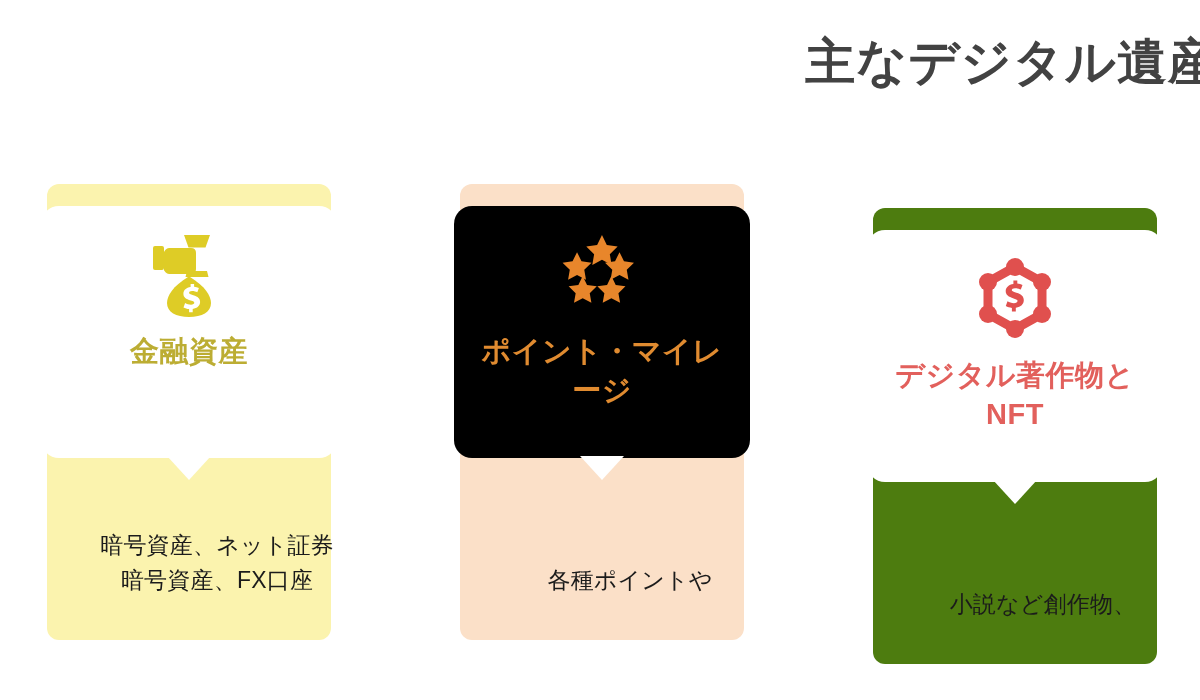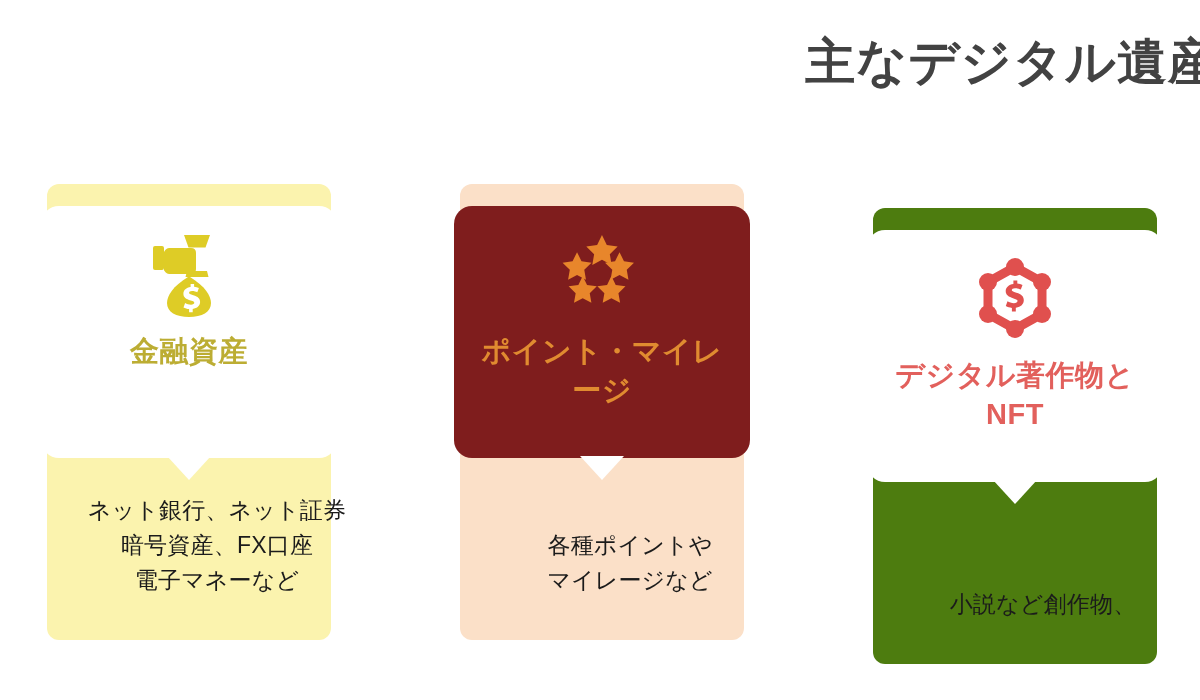--- a/index.html
+++ b/index.html
@@ -138,44 +138,42 @@
               <path d="M43 3 h26 l-4.5 12.5 h-17 z"></path>
               <path d="M46 39 h20 l1.5 6 h-23 z"></path>
               <path d="M47 45 C32 54 26 64 26 71 c0 9 9 14 22 14 s22 -5 22 -14 c0 -7 -6 -17 -21 -26 z"></path>
             </g>
             <path d="M49.6 52 v3.1 c-4.3 0.5 -7.2 3.1 -7.2 6.6 c0 3.6 2.6 5.4 7.3 6.7 c2.9 0.8 3.6 1.4 3.6 2.4 c0 1.1 -1.2 1.9 -3.3 1.9 c-2.2 0 -4.2 -0.7 -5.9 -1.7 l-1.6 4.4 c1.6 0.9 3.6 1.5 5.6 1.7 v3.2 h3.6 v-3.4 c4.6 -0.6 7.4 -3.4 7.4 -6.9 c0 -3.4 -2 -5.4 -6.8 -6.8 c-3.3 -1 -4.2 -1.5 -4.2 -2.5 c0 -0.9 0.9 -1.7 2.9 -1.7 c2.2 0 4 0.6 5.3 1.3 l1.6 -4.3 c-1.4 -0.7 -3 -1.1 -4.8 -1.3 V52 z" fill="#FFFFFF"></path>
           </svg>
         </div>
         <div class="card-title" style="color: rgb(188, 173, 51);">金融資産</div>
       </div>
       <div class="card-desc">
-        <span class="line">ネット銀行、ネット証券</span>
+        <span class="line">暗号資産、ネット証券</span>
         <span class="line">暗号資産、FX口座</span>
-        <span class="line">電子マネーなど</span>
       </div>
     </div>
 
     <div class="card" style="background: rgb(251, 224, 200);">
-      <div class="card-bubble" style="background: #7f1d1d;">
+      <div class="card-bubble" style="background: #000000;">
         <div class="card-icon">
           <svg viewBox="0 0 96 86" width="96" height="86" aria-hidden="true">
             <g class="ic2" fill="#E8862B">
               <path d="M48 2 l6.2 12.6 13.9 2 -10.05 9.8 2.37 13.84 -12.42 -6.53 -12.42 6.53 2.37 -13.84 -10.05 -9.8 13.9 -2 z" transform="scale(0.78) translate(13.5 2)"></path>
               <path d="M48 2 l6.2 12.6 13.9 2 -10.05 9.8 2.37 13.84 -12.42 -6.53 -12.42 6.53 2.37 -13.84 -10.05 -9.8 13.9 -2 z" transform="scale(0.72) translate(-16 26)"></path>
               <path d="M48 2 l6.2 12.6 13.9 2 -10.05 9.8 2.37 13.84 -12.42 -6.53 -12.42 6.53 2.37 -13.84 -10.05 -9.8 13.9 -2 z" transform="scale(0.72) translate(43 26)"></path>
               <path d="M48 2 l6.2 12.6 13.9 2 -10.05 9.8 2.37 13.84 -12.42 -6.53 -12.42 6.53 2.37 -13.84 -10.05 -9.8 13.9 -2 z" transform="scale(0.70) translate(-7 61)"></path>
               <path d="M48 2 l6.2 12.6 13.9 2 -10.05 9.8 2.37 13.84 -12.42 -6.53 -12.42 6.53 2.37 -13.84 -10.05 -9.8 13.9 -2 z" transform="scale(0.70) translate(34 61)"></path>
             </g>
           </svg>
         </div>
         <div class="card-title" style="color: rgb(224, 139, 48);">ポイント・マイレージ</div>
       </div>
       <div class="card-desc">
         <span class="line">各種ポイントや</span>
-        <span class="line">マイレージなど</span>
       </div>
     </div>
 
     <div class="card" style="background: #4d7c0f; margin-top: 24px;">
       <div class="card-bubble" style="background: rgb(255, 255, 255);">
         <div class="card-icon">
           <svg viewBox="0 0 96 86" width="96" height="86" aria-hidden="true">
             <g class="ic3" fill="none" stroke="#E0504E" stroke-width="9">
               <polygon points="48,11 75,26 75,58 48,73 21,58 21,26" stroke-linejoin="round"></polygon>
             </g>

